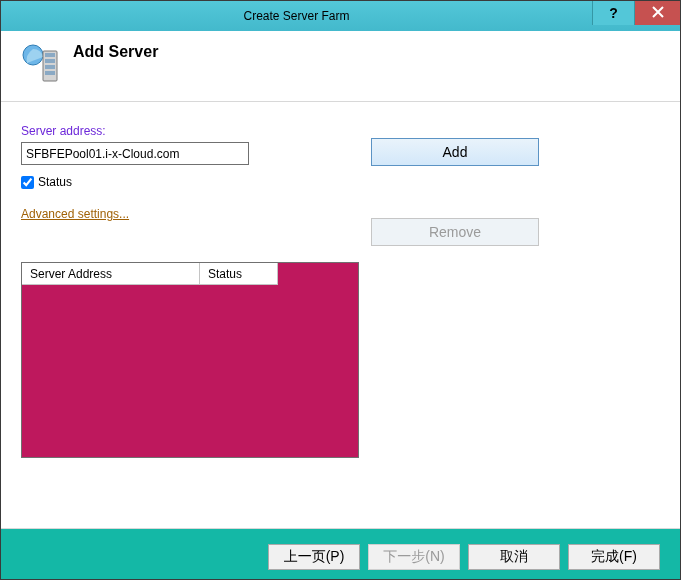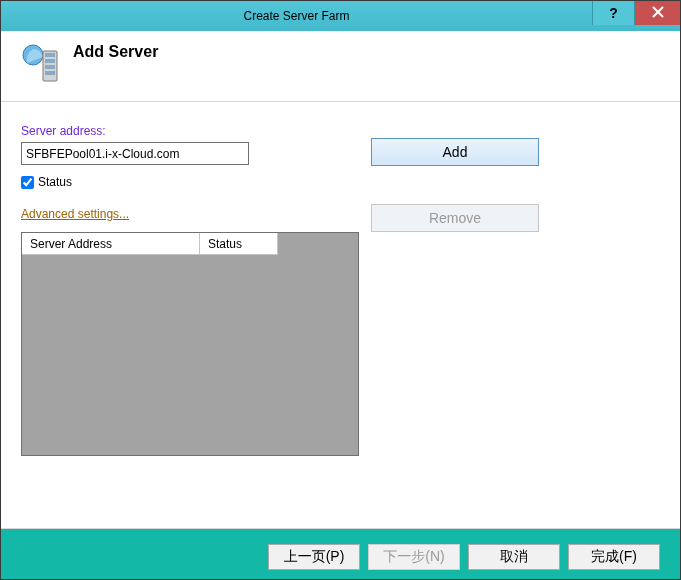--- a/index.html
+++ b/index.html
@@ -114,30 +114,31 @@
     text-align: center;
   }
   .btn.add {
     width: 168px;
     background: linear-gradient(#e9f3fb, #d3e8fa);
     border: 1px solid #5b93c4;
     margin-top: 14px;
   }
   .btn.remove {
     width: 168px;
-    margin-top: 38px;
+    margin-top: 52px;
     color: #9b9b9b;
     border: 1px solid #c6c6c6;
     cursor: default;
   }
   .table-box {
+    margin-top: 16px;
     width: 338px;
-    height: 224px;
+    height: 196px;
     border: 1px solid #707070;
-    background: #a3a3a3;
+    background: #be185d;
     overflow: hidden;
   }
   .table-header {
     display: flex;
     height: 22px;
   }
   .th {
     border: 1px solid #c4c4c4;
     border-top: none;
     border-left: none;

